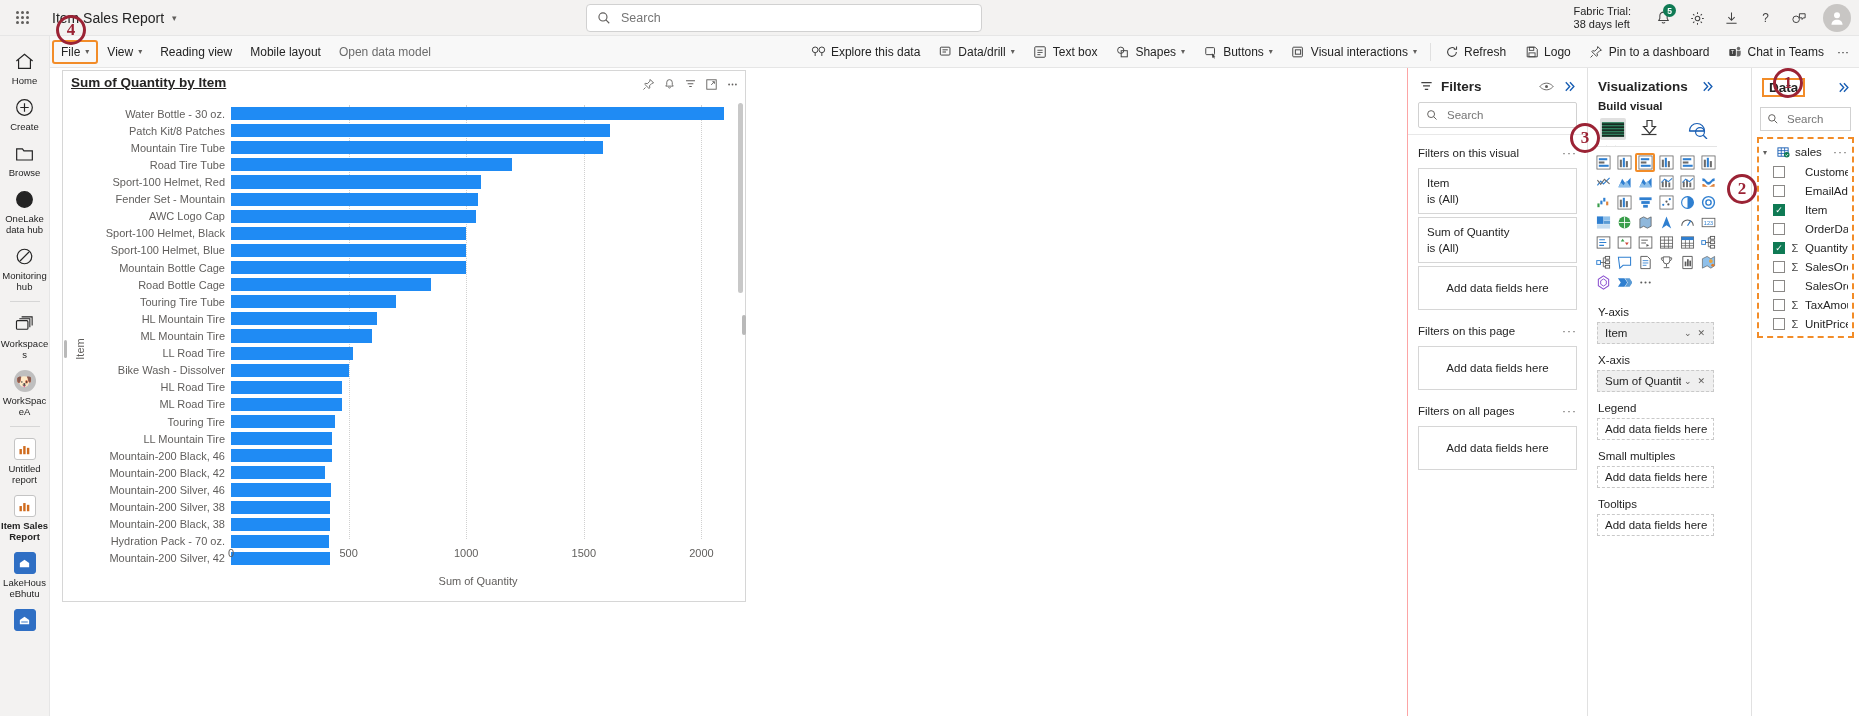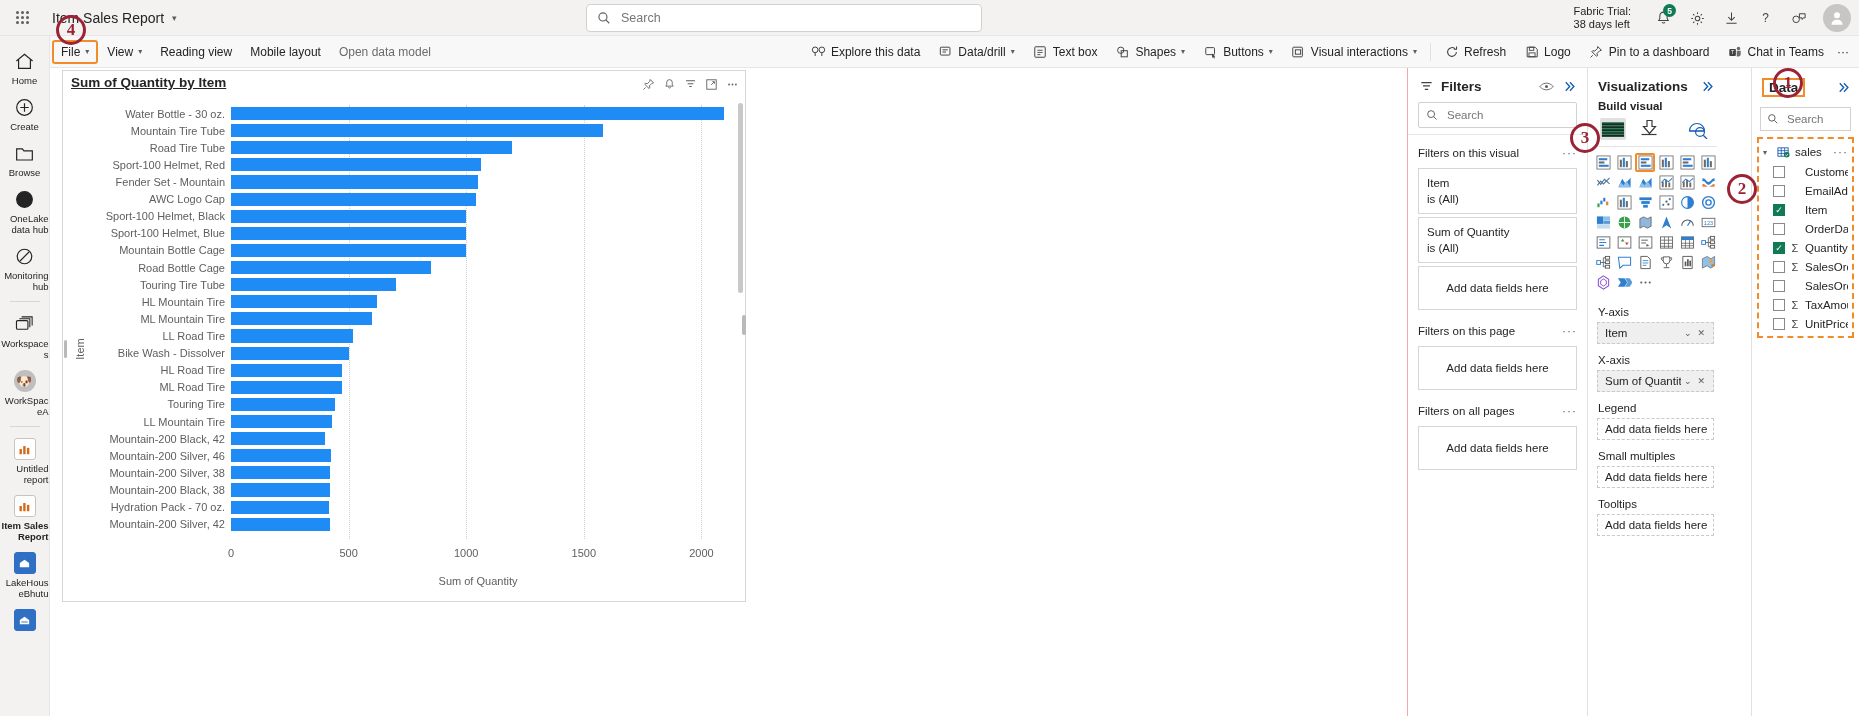--- a/index.html
+++ b/index.html
@@ -66,21 +66,21 @@
 
   
   #leftnav {
     position:absolute; left:0; top:36px; bottom:0; width:50px;
     background:#f3f2f1; border-right:1px solid #e6e6e6;
     display:flex; flex-direction:column; align-items:center;
     padding-top:8px; overflow:hidden;
   }
   .nav-item {
     width:50px; display:flex; flex-direction:column; align-items:center;
-    padding:6px 1px 4px; cursor:pointer; text-align:right;
+    padding:6px 1px 4px; cursor:pointer; text-align:center;
   }
   .nav-label { font-size:9.5px; color:#242424; line-height:11px; margin-top:3px; word-break:break-word; }
   .nav-label.bold { font-weight:bold; }
   .nav-div { width:30px; height:1px; background:#d6d6d6; margin:5px 0; }
   .nav-ico { width:22px; height:22px; display:flex; align-items:center; justify-content:center; color:#242424; }
   .tile {
     width:22px; height:22px; border:1px solid #c4c4c4; border-radius:3px; background:#fff;
     display:flex; align-items:center; justify-content:center;
   }
   .tile-blue { background:#2f6fc4; border-color:#2f6fc4; }
@@ -604,20 +604,26 @@
           <div class="gridline" style="left: 95.2381%;"></div>
         </div>
       <div id="bars-area">
           <div class="bar-row" style="height: 17.1111px;">
             <div class="bar-label">Water Bottle - 30 oz.</div>
             <div class="bar-track">
               <div class="bar-fill" style="width: 99.7619%; background: rgb(31, 139, 244); height: 13.1111px; margin-top: 2px;"></div>
             </div>
           </div>
           <div class="bar-row" style="height: 17.1111px;">
+            <div class="bar-label">Patch Kit/8 Patches</div>
+            <div class="bar-track">
+              <div class="bar-fill" style="width: 76.6667%; background: rgb(31, 139, 244); height: 13.1111px; margin-top: 2px;"></div>
+            </div>
+          </div>
+          <div class="bar-row" style="height: 17.1111px;">
             <div class="bar-label">Mountain Tire Tube</div>
             <div class="bar-track">
               <div class="bar-fill" style="width: 75.3333%; background: rgb(31, 139, 244); height: 13.1111px; margin-top: 2px;"></div>
             </div>
           </div>
           <div class="bar-row" style="height: 17.1111px;">
             <div class="bar-label">Road Tire Tube</div>
             <div class="bar-track">
               <div class="bar-fill" style="width: 56.9524%; background: rgb(31, 139, 244); height: 13.1111px; margin-top: 2px;"></div>
             </div>
@@ -707,20 +713,26 @@
             </div>
           </div>
           <div class="bar-row" style="height: 17.1111px;">
             <div class="bar-label">Touring Tire</div>
             <div class="bar-track">
               <div class="bar-fill" style="width: 20.9524%; background: rgb(31, 139, 244); height: 13.1111px; margin-top: 2px;"></div>
             </div>
           </div>
           <div class="bar-row" style="height: 17.1111px;">
             <div class="bar-label">LL Mountain Tire</div>
+            <div class="bar-track">
+              <div class="bar-fill" style="width: 20.4762%; background: rgb(31, 139, 244); height: 13.1111px; margin-top: 2px;"></div>
+            </div>
+          </div>
+          <div class="bar-row" style="height: 17.1111px;">
+            <div class="bar-label">Mountain-200 Black, 46</div>
             <div class="bar-track">
               <div class="bar-fill" style="width: 20.4762%; background: rgb(31, 139, 244); height: 13.1111px; margin-top: 2px;"></div>
             </div>
           </div>
           <div class="bar-row" style="height: 17.1111px;">
             <div class="bar-label">Mountain-200 Black, 42</div>
             <div class="bar-track">
               <div class="bar-fill" style="width: 19.0476%; background: rgb(31, 139, 244); height: 13.1111px; margin-top: 2px;"></div>
             </div>
           </div>

